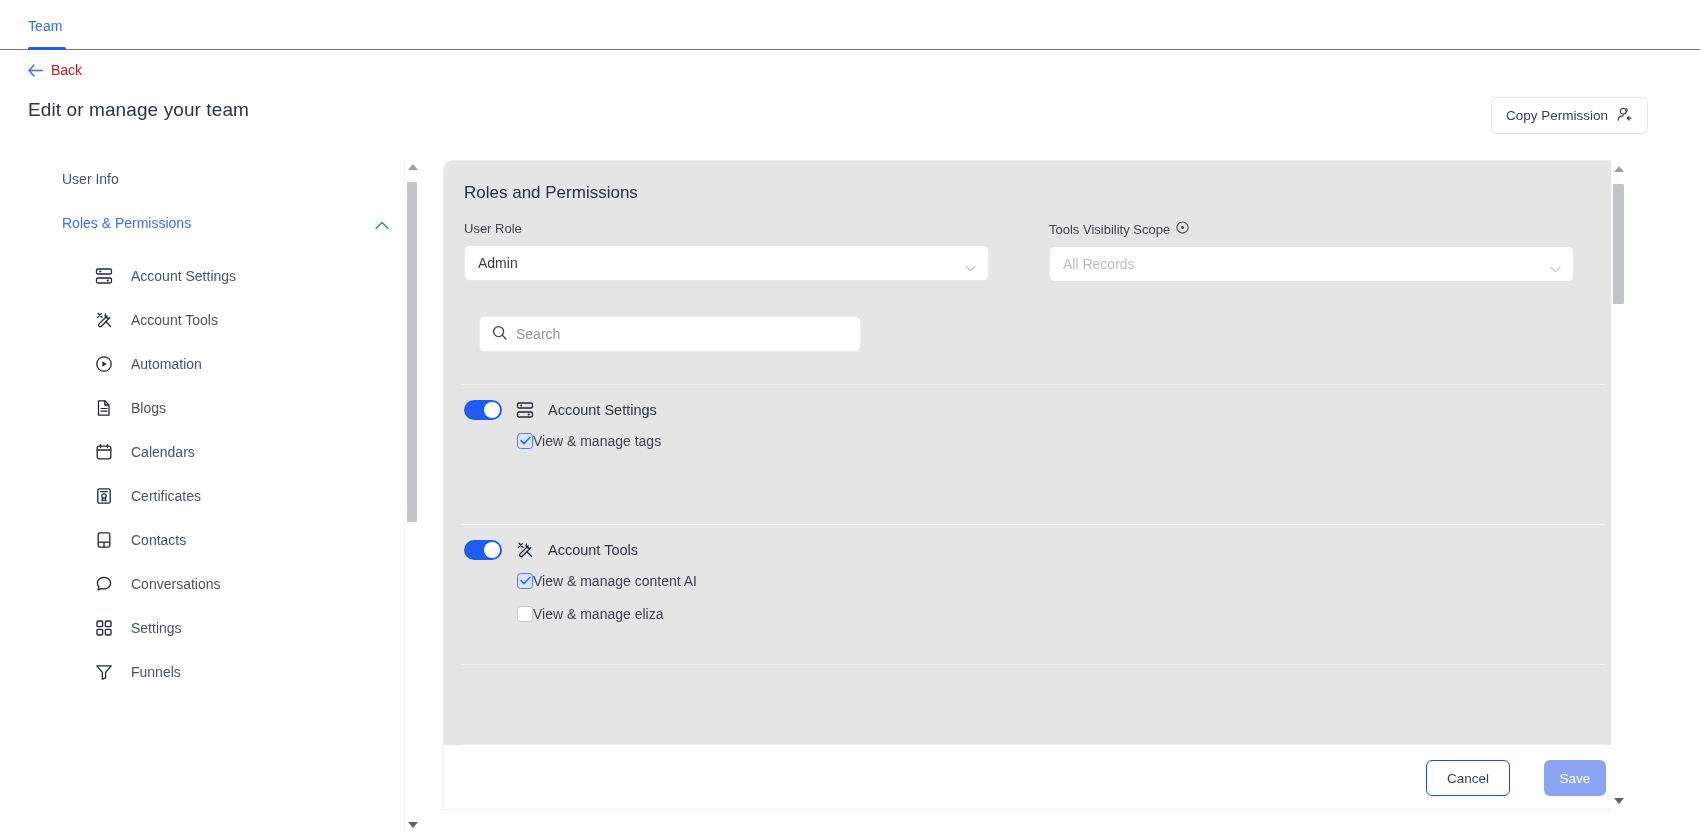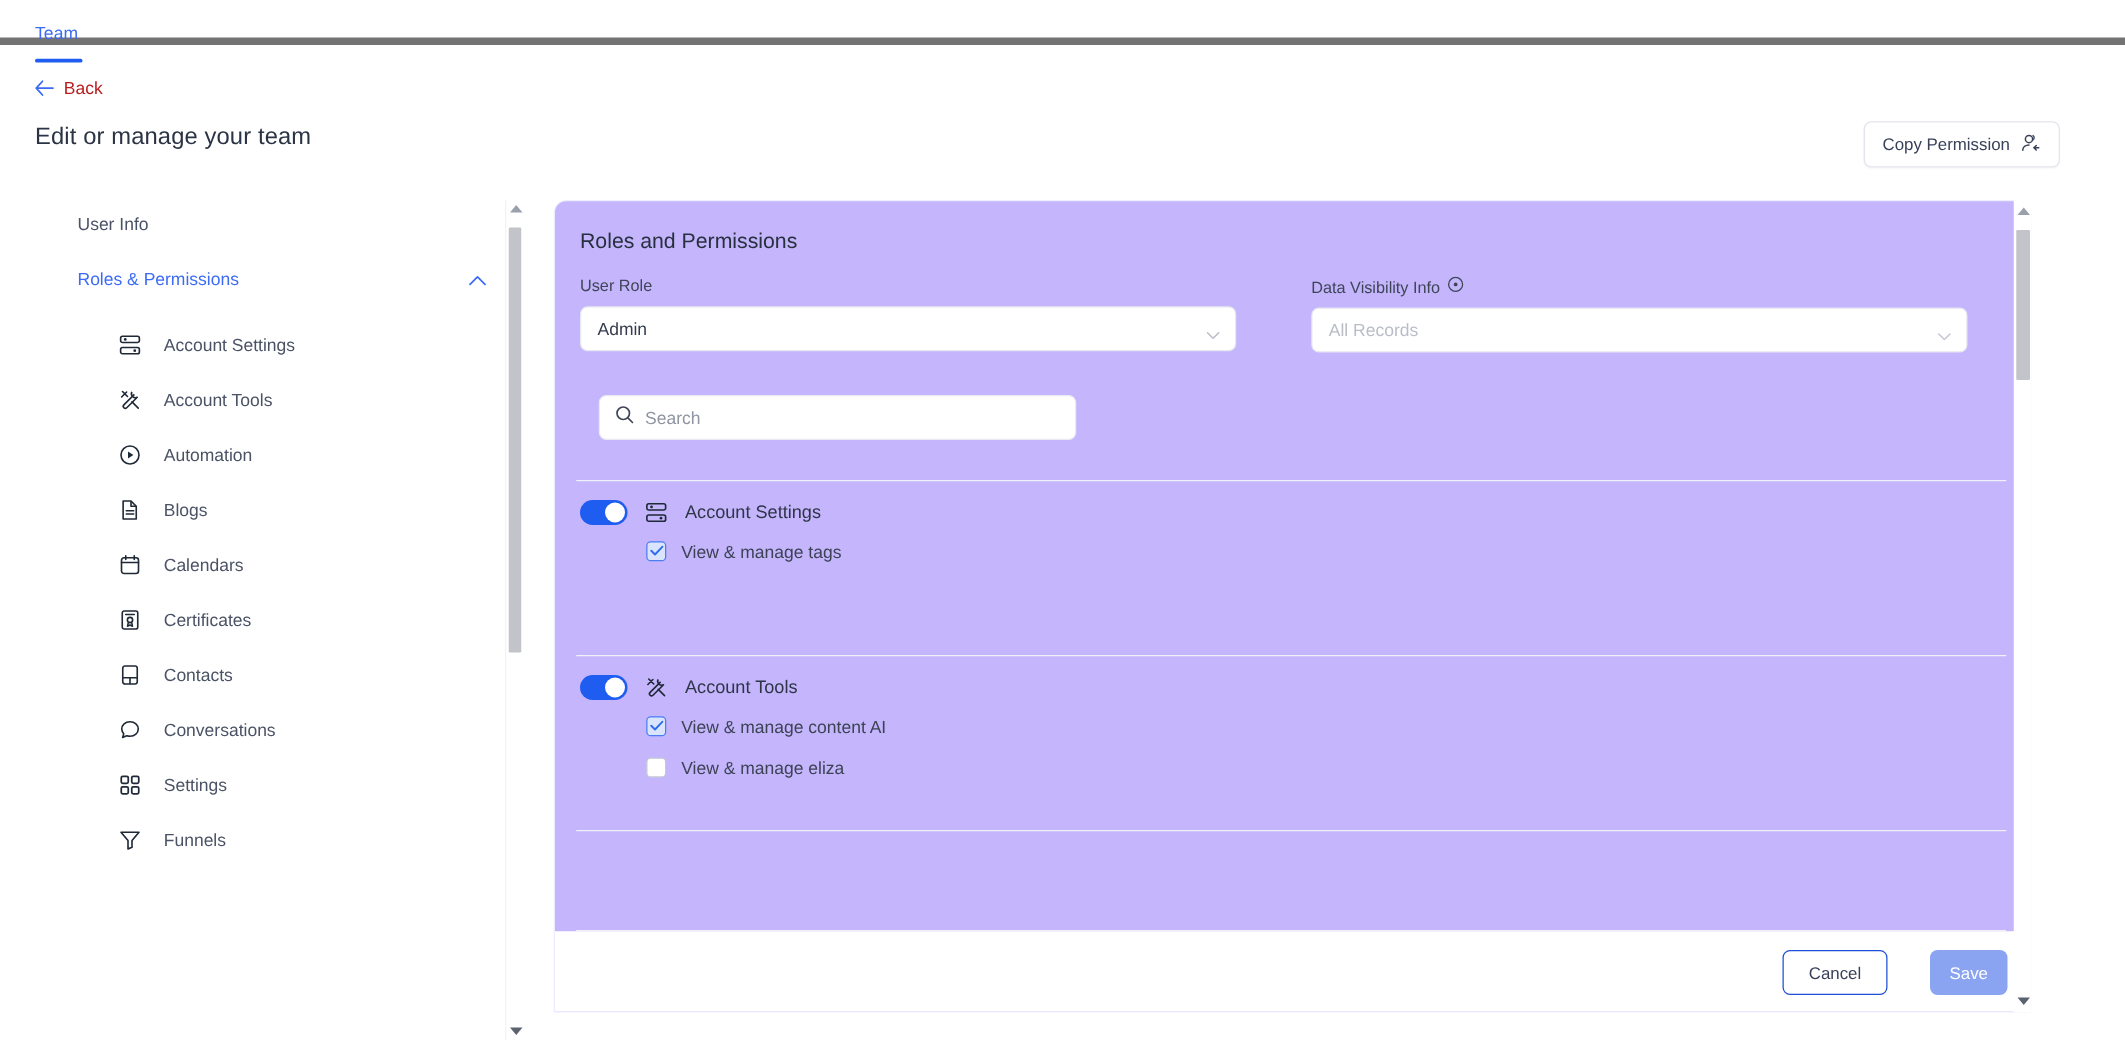--- a/index.html
+++ b/index.html
@@ -6,22 +6,22 @@
   html, body {
     width: 1700px; height: 832px;
     background: #ffffff;
     font-family: "Liberation Sans", sans-serif;
     color: #2f3542;
     overflow: hidden;
   }
 
   
   .tabbar {
-    position: absolute; left: 0; top: 0; width: 1700px; height: 36px;
-    border-bottom: 6px solid #737373; background: #fff;
+    position: absolute; left: 0; top: 0; width: 1700px; height: 50px;
+    border-bottom: 1px solid #737373; background: #fff;
   }
   .tab {
     position: absolute; left: 28px; top: 18px;
     font-size: 14px; color: #3b6bf5; letter-spacing: .1px;
     padding-bottom: 13px;
   }
   .tab-underline {
     position: absolute; left: 28px; top: 47px; width: 38px; height: 3px;
     background: #1f5cf0; border-radius: 2px;
   }
@@ -87,21 +87,21 @@
   .lscroll .arr-up   { position:absolute; left:3px; top:4px; }
   .lscroll .arr-down { position:absolute; left:3px; bottom:4px; }
   .lscroll .thumb {
     position: absolute; left: 2px; top: 22px; width: 10px; height: 340px;
     background: #c2c4c9; border-radius: 1px;
   }
 
   
   .panel {
     position: absolute; left: 443px; top: 160px; width: 1182px; height: 650px;
-    background: #c4b5fd; border: 1px solid #eceeff;
+    background: #e5e5e5; border: 1px solid #eceeff;
     border-top-left-radius: 10px; border-top-right-radius: 10px;
     overflow: hidden;
   }
   .panel-title {
     position: absolute; left: 20px; top: 22px;
     font-size: 17px; color: #27303f; font-weight: 400;
   }
 
   .field { position: absolute; top: 60px; }
   .field.role  { left: 20px;  width: 525px; }
@@ -148,21 +148,21 @@
     position: relative; cursor: pointer; flex: 0 0 38px;
   }
   .toggle .knob {
     position: absolute; top: 2px; left: 20px; width: 16px; height: 16px;
     border-radius: 50%; background: #fff;
   }
   .group-ico { width: 18px; height: 18px; color: #1f2937; display:flex; align-items:center; justify-content:center; flex:0 0 18px; }
   .group-name { font-size: 14.5px; color: #2d3546; }
 
   .perm-row {
-    display: flex; align-items: center; gap: 12px;
+    display: flex; align-items: center; gap: 0;
     height: 33px; margin-left: 53px; cursor: pointer;
   }
   .cbox {
     width: 16px; height: 16px; border-radius: 3.5px;
     border: 1px solid #c3c8d4; background: #fff; flex: 0 0 16px;
     display: flex; align-items: center; justify-content: center;
   }
   .cbox.checked { background: #dbe4fd; border-color: #4c7ef3; }
   .perm-label { font-size: 14px; color: #3c4354; }
 
@@ -376,21 +376,21 @@
       <span class="chev">
         <svg width="11" height="7" viewBox="0 0 11 7" fill="none">
             <path d="M1 1.2l4.5 4.4L10 1.2" stroke="#b9bdc7" stroke-width="1.2" stroke-linecap="round" stroke-linejoin="round"></path>
           </svg>
       </span>
     </div>
   </div>
 
   <div class="field scope">
     <div class="field-label">
-      <span>Data Visibility Info</span>
+      <span>Tools Visibility Scope</span>
       <span>
         <svg width="13" height="13" viewBox="0 0 13 13" fill="none">
           <circle cx="6.5" cy="6.5" r="5.6" stroke="#3d4557" stroke-width="1.05"></circle>
           <circle cx="6.5" cy="6.5" r="1.5" fill="#3d4557"></circle>
         </svg>
       </span>
     </div>
     <div class="select placeholder">
       <span>All Records</span>
       <span class="chev">

